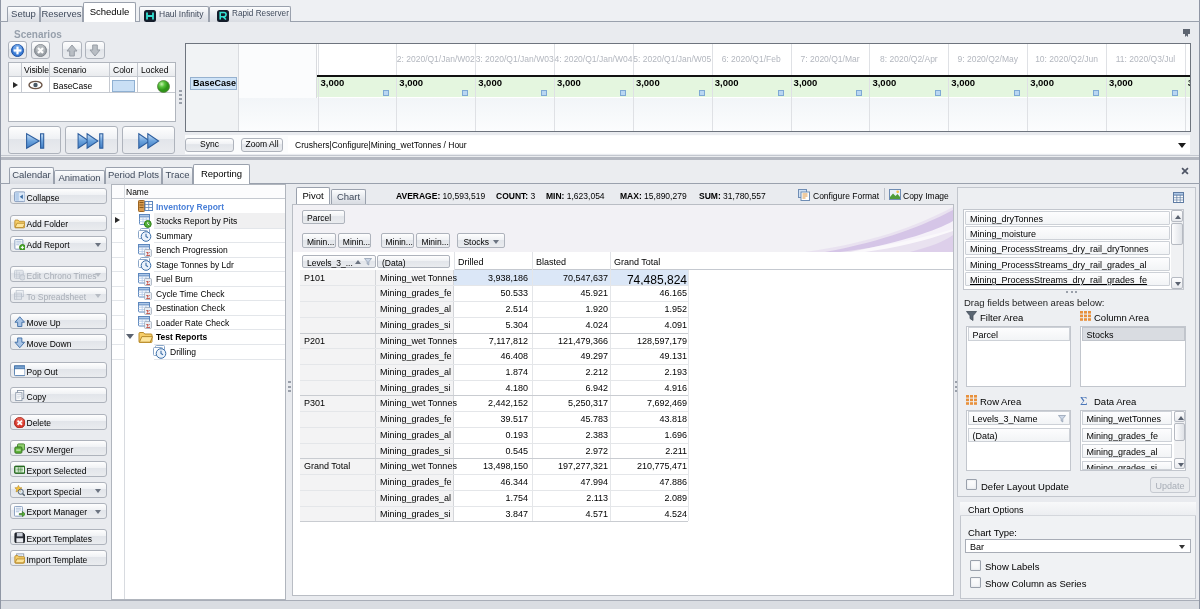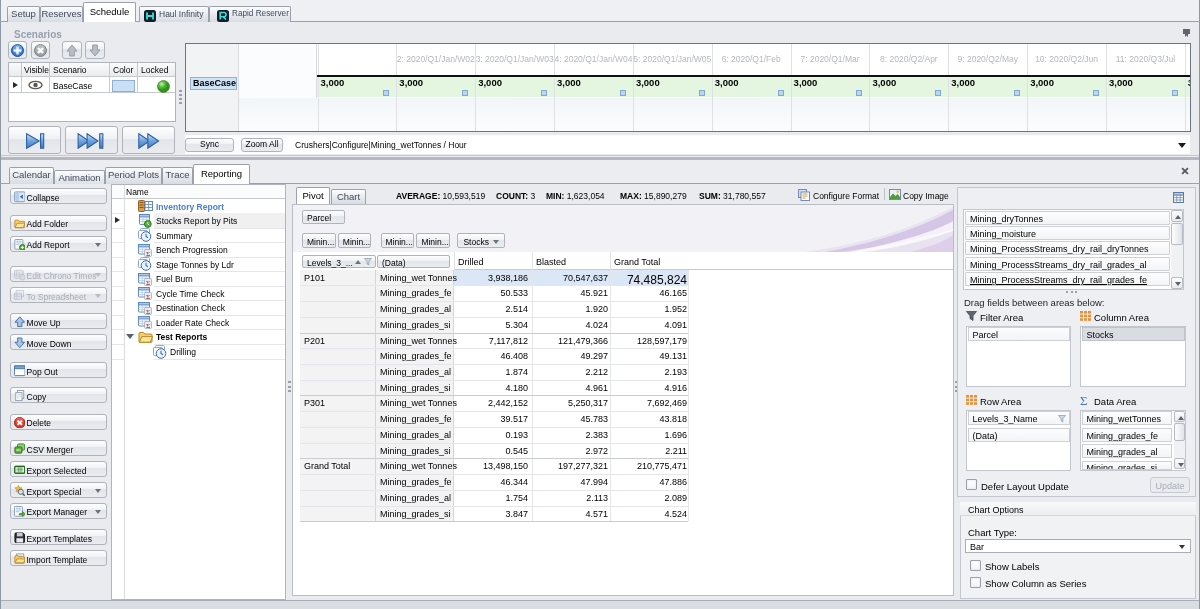--- a/index.html
+++ b/index.html
@@ -619,21 +619,21 @@
     <div class="abs" style="left:532px;top:351.3px;width:76px;text-align:right;font-size:9px;">49.297</div>
     <div class="abs" style="left:610px;top:351.3px;width:77px;text-align:right;font-size:9px;">49.131</div>
     <div class="abs" style="left:300px;top:364.02000000000004px;width:388px;height:1px;background:#e4e6e9;"></div>
     <div class="txt" style="left:380px;top:367.02px;font-size:9px;">Mining_grades_al</div>
     <div class="abs" style="left:454px;top:367.02px;width:74px;text-align:right;font-size:9px;">1.874</div>
     <div class="abs" style="left:532px;top:367.02px;width:76px;text-align:right;font-size:9px;">2.212</div>
     <div class="abs" style="left:610px;top:367.02px;width:77px;text-align:right;font-size:9px;">2.193</div>
     <div class="abs" style="left:300px;top:379.74px;width:388px;height:1px;background:#e4e6e9;"></div>
     <div class="txt" style="left:380px;top:382.74px;font-size:9px;">Mining_grades_si</div>
     <div class="abs" style="left:454px;top:382.74px;width:74px;text-align:right;font-size:9px;">4.180</div>
-    <div class="abs" style="left:532px;top:382.74px;width:76px;text-align:right;font-size:9px;">4.961</div>
+    <div class="abs" style="left:532px;top:382.74px;width:76px;text-align:right;font-size:9px;">6.942</div>
     <div class="abs" style="left:610px;top:382.74px;width:77px;text-align:right;font-size:9px;">4.916</div>
     <div class="abs" style="left:300px;top:395.46000000000004px;width:388px;height:1px;background:#c9ccd1;"></div>
     <div class="txt" style="left:304px;top:398.46px;font-size:9px;">P301</div>
     <div class="txt" style="left:380px;top:398.46px;font-size:9px;">Mining_wet Tonnes</div>
     <div class="abs" style="left:454px;top:398.46px;width:74px;text-align:right;font-size:9px;">2,442,152</div>
     <div class="abs" style="left:532px;top:398.46px;width:76px;text-align:right;font-size:9px;">5,250,317</div>
     <div class="abs" style="left:610px;top:398.46px;width:77px;text-align:right;font-size:9px;">7,692,469</div>
     <div class="abs" style="left:300px;top:411.18px;width:388px;height:1px;background:#e4e6e9;"></div>
     <div class="txt" style="left:380px;top:414.18px;font-size:9px;">Mining_grades_fe</div>
     <div class="abs" style="left:454px;top:414.18px;width:74px;text-align:right;font-size:9px;">39.517</div>

